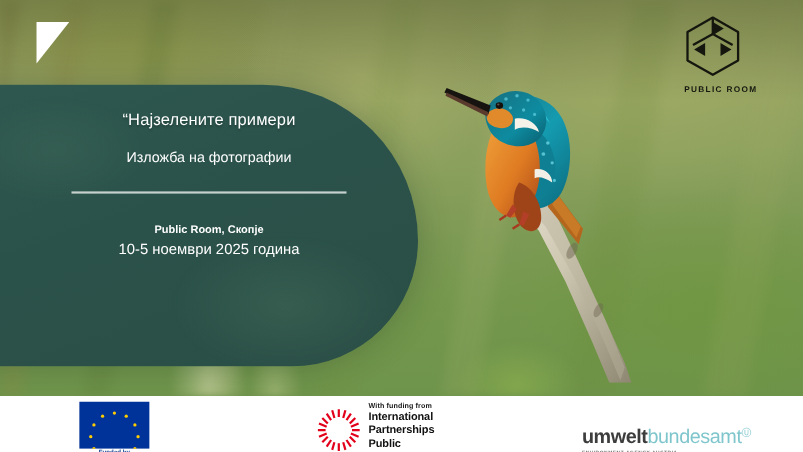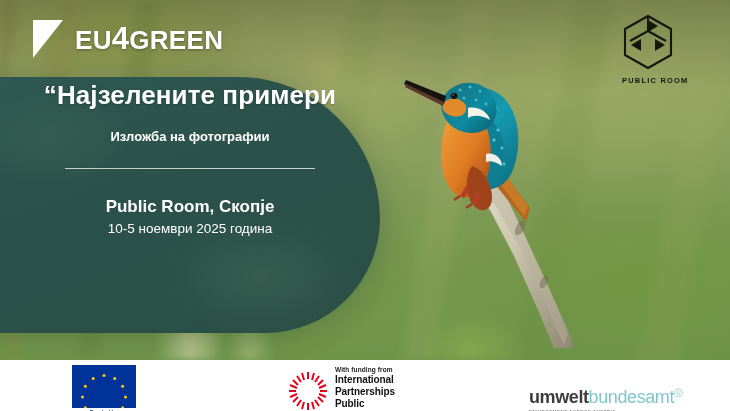--- a/index.html
+++ b/index.html
@@ -72,35 +72,36 @@
     background:
       radial-gradient(ellipse 150px 90px at 300px 200px, rgba(120,160,120,.16), rgba(0,0,0,0) 70%),
       radial-gradient(ellipse 120px 70px at 90px 60px, rgba(130,170,130,.10), rgba(0,0,0,0) 70%);
   }
 
   .panel-content{
     position:absolute; left:40px; top:0; width:340px; height:256px;
     text-align:center; color:#ffffff;
   }
   .title{
-    font-size:26px; font-weight:bold; line-height:1.42;
+    margin-top:22px;
+    font-size:15px; font-weight:normal; line-height:1.42;
     letter-spacing:.1px;
     text-shadow:0 1px 2px rgba(0,0,0,.25);
   }
   .subtitle{
     margin-top:15px;
-    font-size:13px; font-weight:700; line-height:1.3;
+    font-size:13px; font-weight:400; line-height:1.3;
   }
   .rule{
     width:250px; height:1.6px; margin:22px auto 0;
     background:rgba(226,232,228,.85);
   }
   .venue{
     margin-top:28px;
-    font-size:17px; font-weight:bold;
+    font-size:10px; font-weight:bold;
   }
   .dates{
     margin-top:4px;
     font-size:13.5px; font-weight:400;
   }
 
   
   .eu4green{
     position:absolute; left:33px; top:20px;
     display:flex; align-items:center; gap:12px;
@@ -255,21 +256,20 @@
     <div class="venue">Public Room, Скопје</div>
     <div class="dates">10-5 ноември 2025 година</div>
   </div>
 
   <div class="eu4green">
     <span class="e4g-tri">
       <svg width="30" height="38" viewBox="0 0 30 38">
         <polygon points="0,0 30,0 0,38" fill="#ffffff"></polygon>
       </svg>
     </span>
-    <span class="e4g-text"><span>EU</span><span class="num">4</span><span>GREEN</span></span>
   </div>
 
   <div class="publicroom">
     <span>
       <svg width="52" height="56" viewBox="0 0 52 56">
         <g fill="none" stroke="#15170f" stroke-width="2.1" stroke-linejoin="round">
           <polygon points="26,2 49,15 49,41 26,54 3,41 3,15"></polygon>
           <path d="M26,2 L26,17"></path>
           <path d="M26,17 L8,27"></path>
           <path d="M26,17 L44,27"></path>

